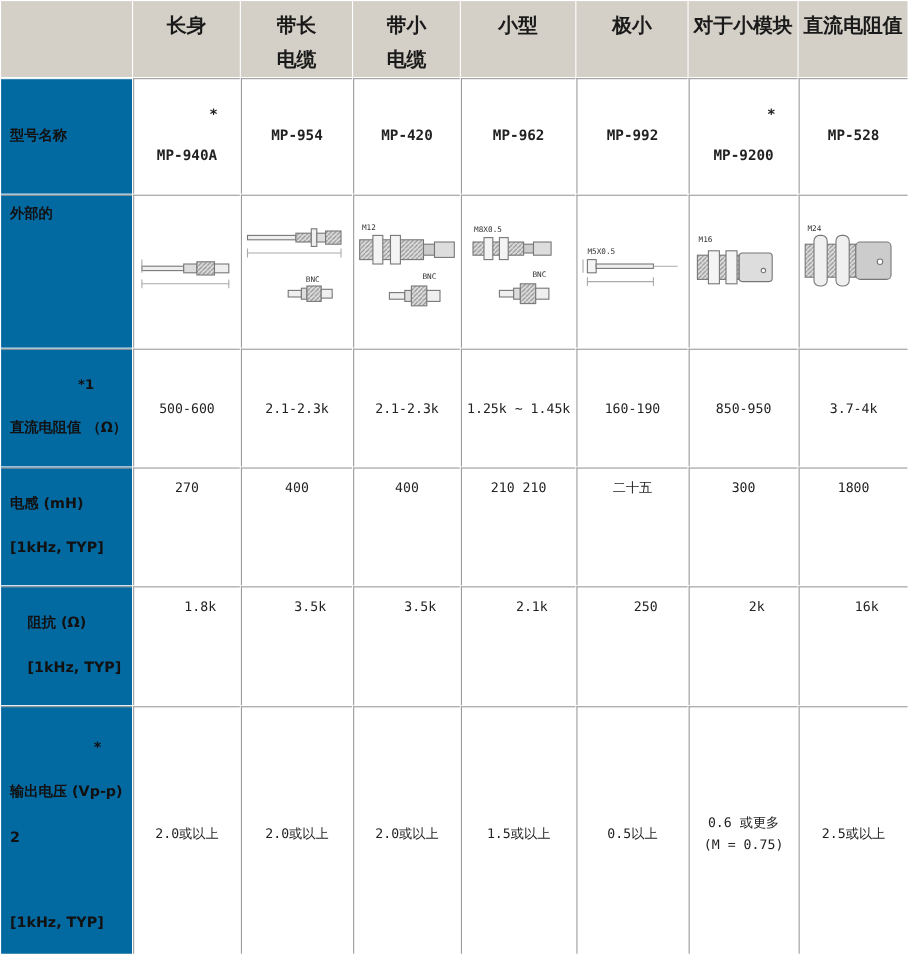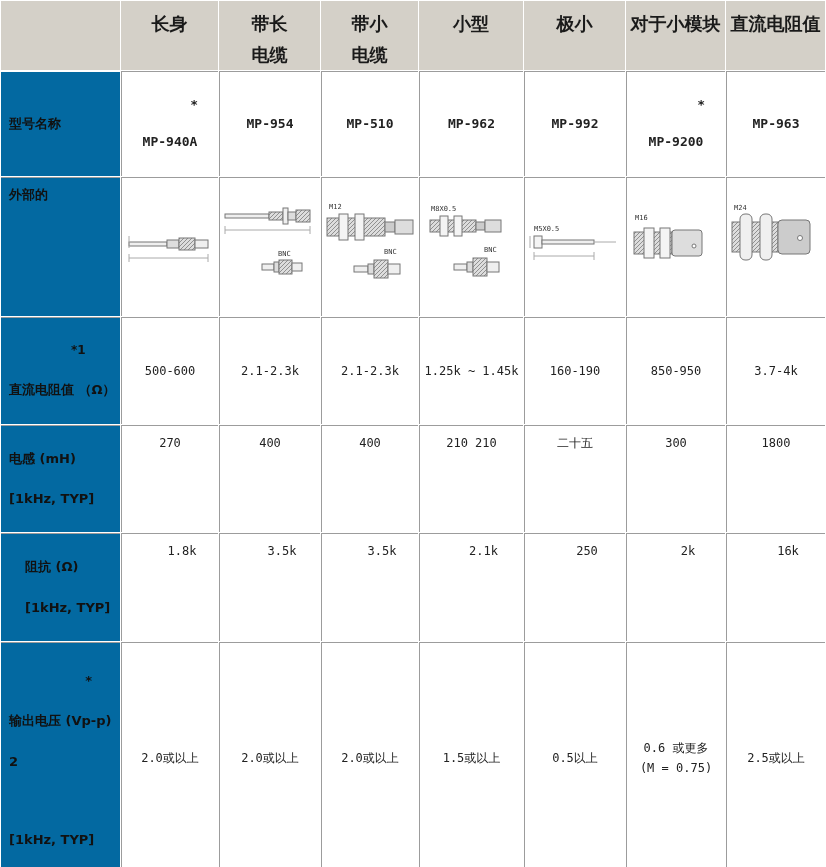--- a/index.html
+++ b/index.html
@@ -80,28 +80,28 @@
     <th class="type">直流电阻值</th>
   </tr>
 
   <tr class="rh-model model no-top-border">
     <td class="lbl">型号名称</td>
     <td class="d">
       <div class="mstar">*</div>
       <div>MP-940A</div>
     </td>
     <td class="d">MP-954</td>
-    <td class="d">MP-510</td>
+    <td class="d">MP-420</td>
     <td class="d">MP-962</td>
     <td class="d">MP-992</td>
     <td class="d">
       <div class="mstar">*</div>
       <div>MP-9200</div>
     </td>
-    <td class="d">MP-963</td>
+    <td class="d">MP-528</td>
   </tr>
 
   <tr class="rh-draw">
     <td class="lbl vtop">外部的</td>
     <td class="d dwc">
       <svg class="dw" width="92" height="98" viewBox="0 0 92 98">
         <g fill="none">
           <rect x="5" y="44" width="38" height="4" fill="#efefef"></rect>
           <rect x="43" y="42" width="12" height="8" fill="#ddd"></rect>
           <rect x="55" y="40" width="16" height="12" fill="url(#hatch)"></rect>

